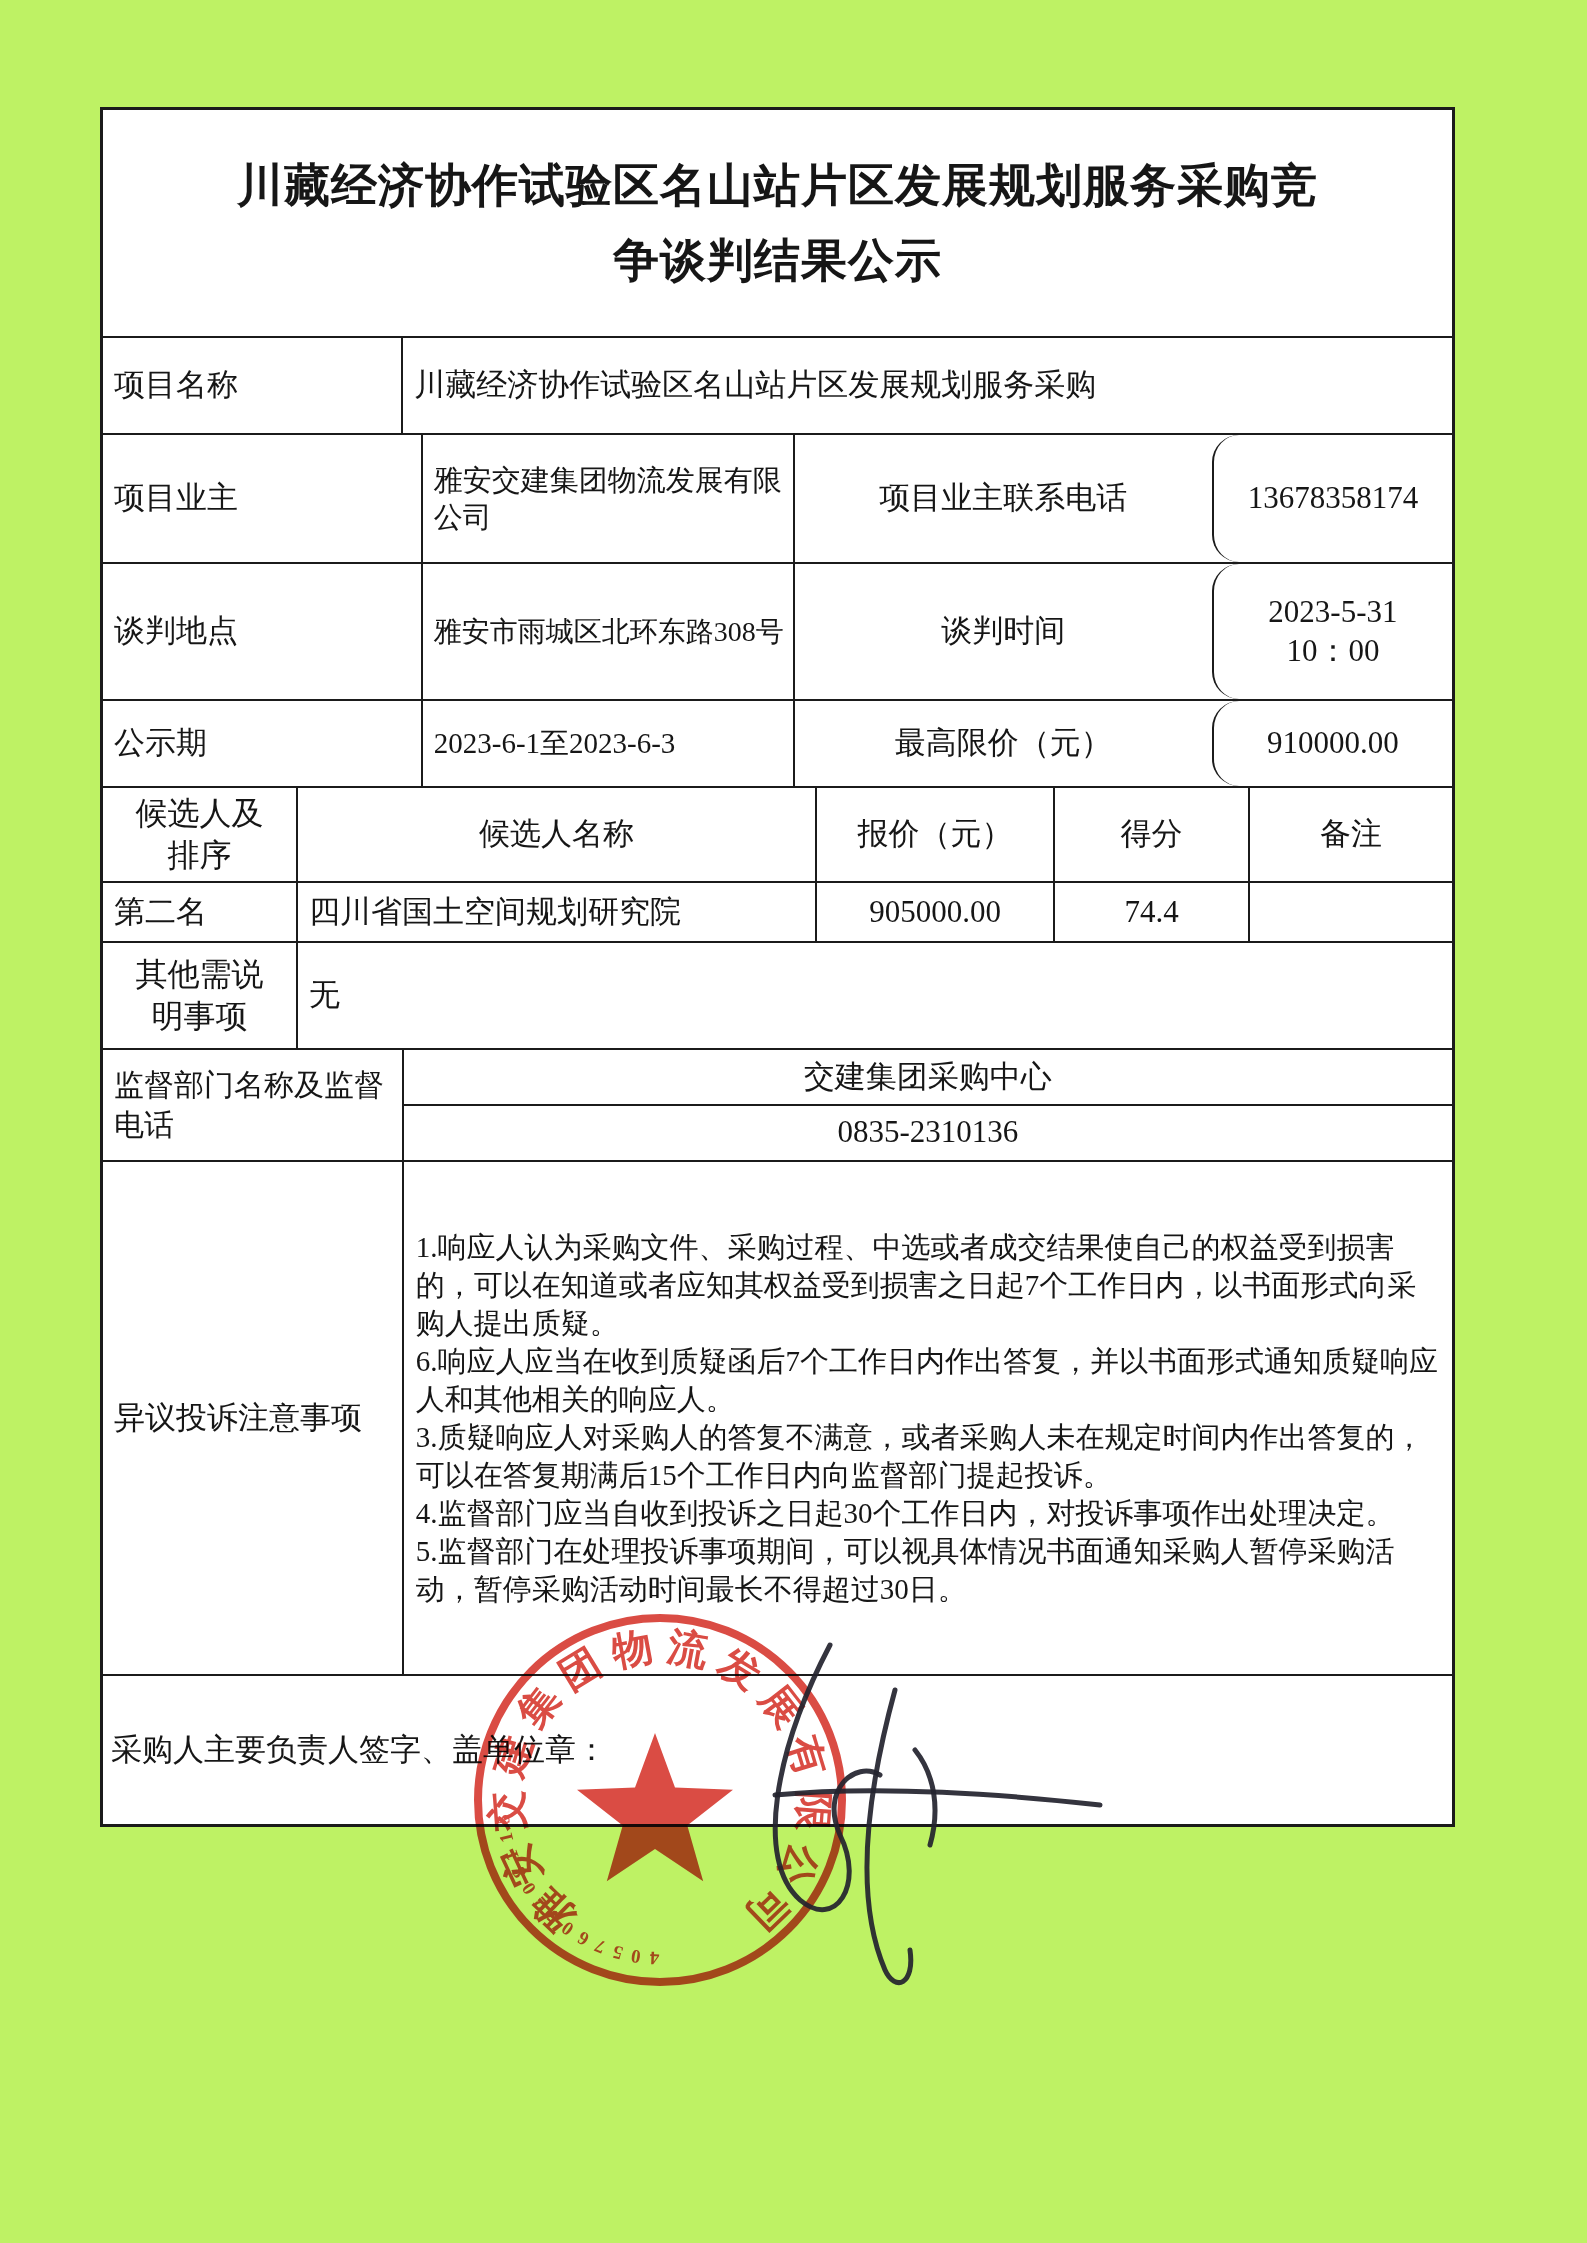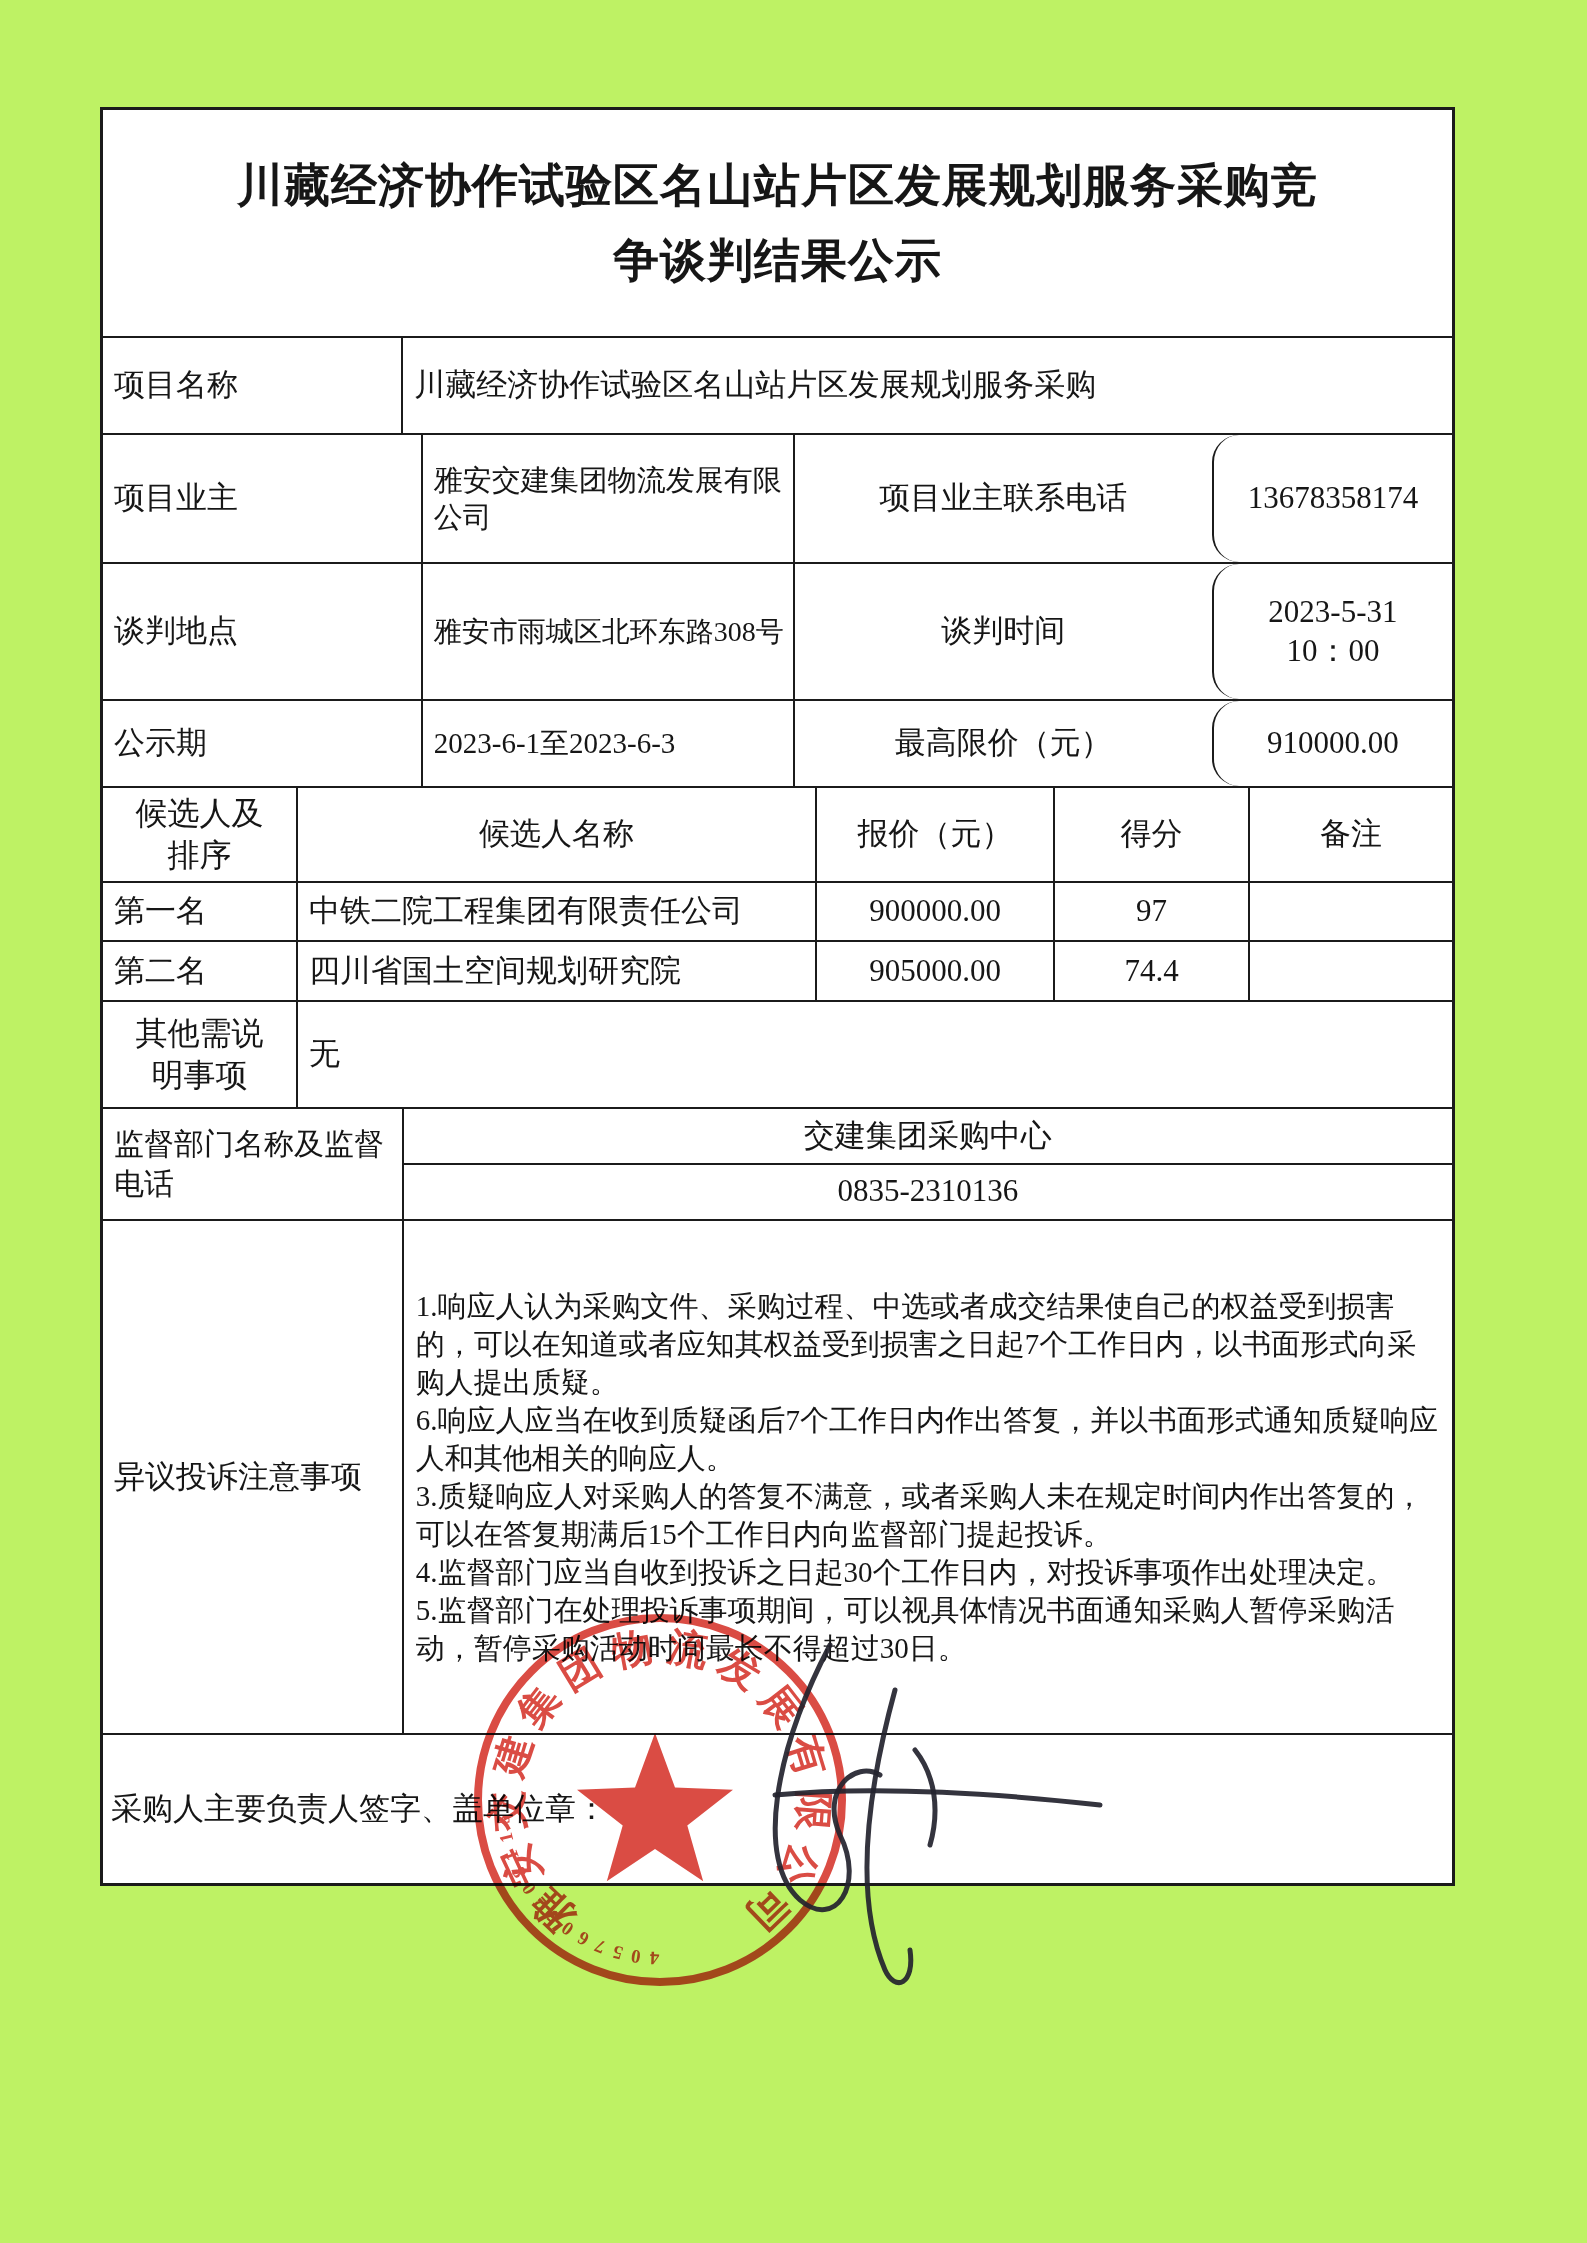--- a/index.html
+++ b/index.html
@@ -108,27 +108,20 @@
     <div class="row h-hdr">
       <div class="cell c-center w-rank">
         <div class="wrap-narrow">候选人及排序</div>
       </div>
       <div class="cell c-center w-name">候选人名称</div>
       <div class="cell c-center w-bid">报价（元）</div>
       <div class="cell c-center w-score">得分</div>
       <div class="cell c-center w-rem">备注</div>
     </div>
 
-    <div class="row h-c1">
-      <div class="cell c-left w-rank">第一名</div>
-      <div class="cell c-left w-name">中铁二院工程集团有限责任公司</div>
-      <div class="cell c-center w-bid">900000.00</div>
-      <div class="cell c-center w-score">97</div>
-      <div class="cell c-center w-rem"></div>
-    </div>
 
     <div class="row h-c2">
       <div class="cell c-left w-rank">第二名</div>
       <div class="cell c-left w-name">四川省国土空间规划研究院</div>
       <div class="cell c-center w-bid">905000.00</div>
       <div class="cell c-center w-score">74.4</div>
       <div class="cell c-center w-rem"></div>
     </div>
 
     <div class="row h-oth">

